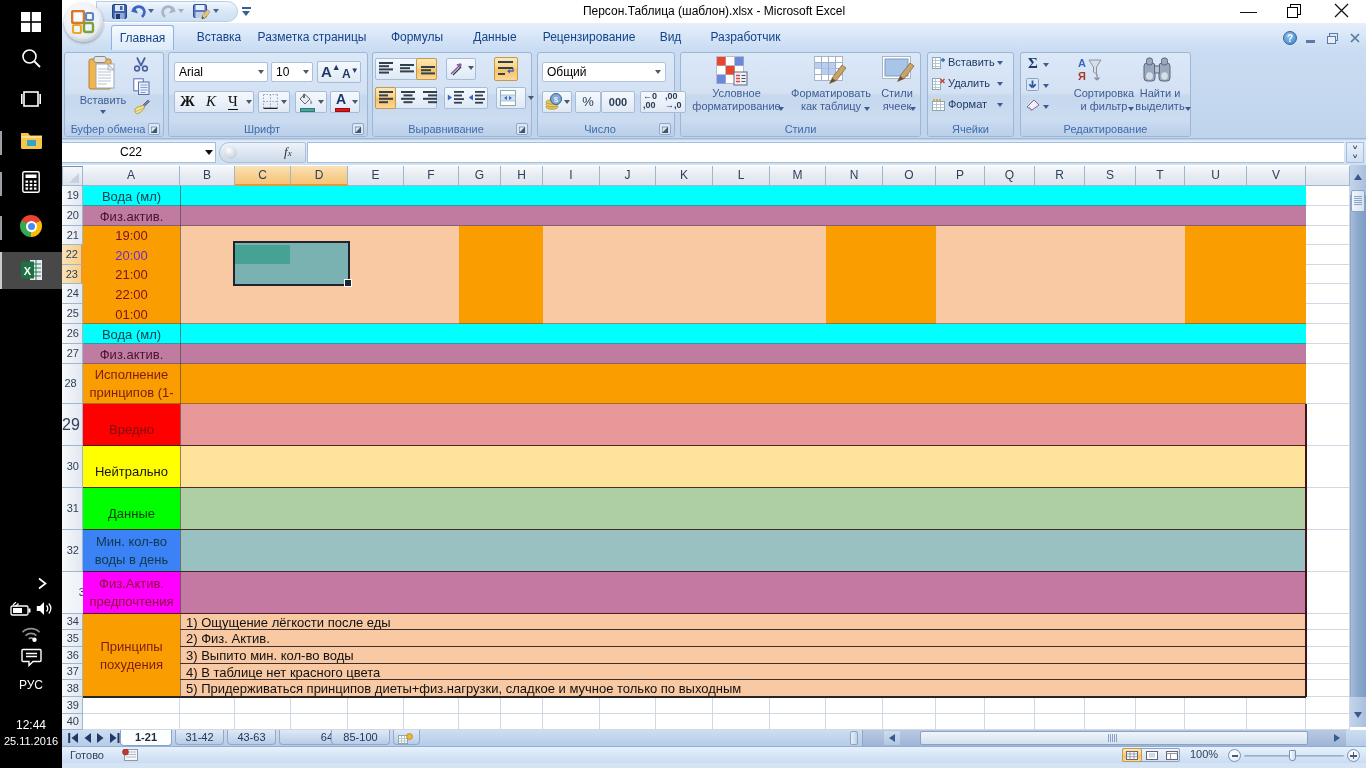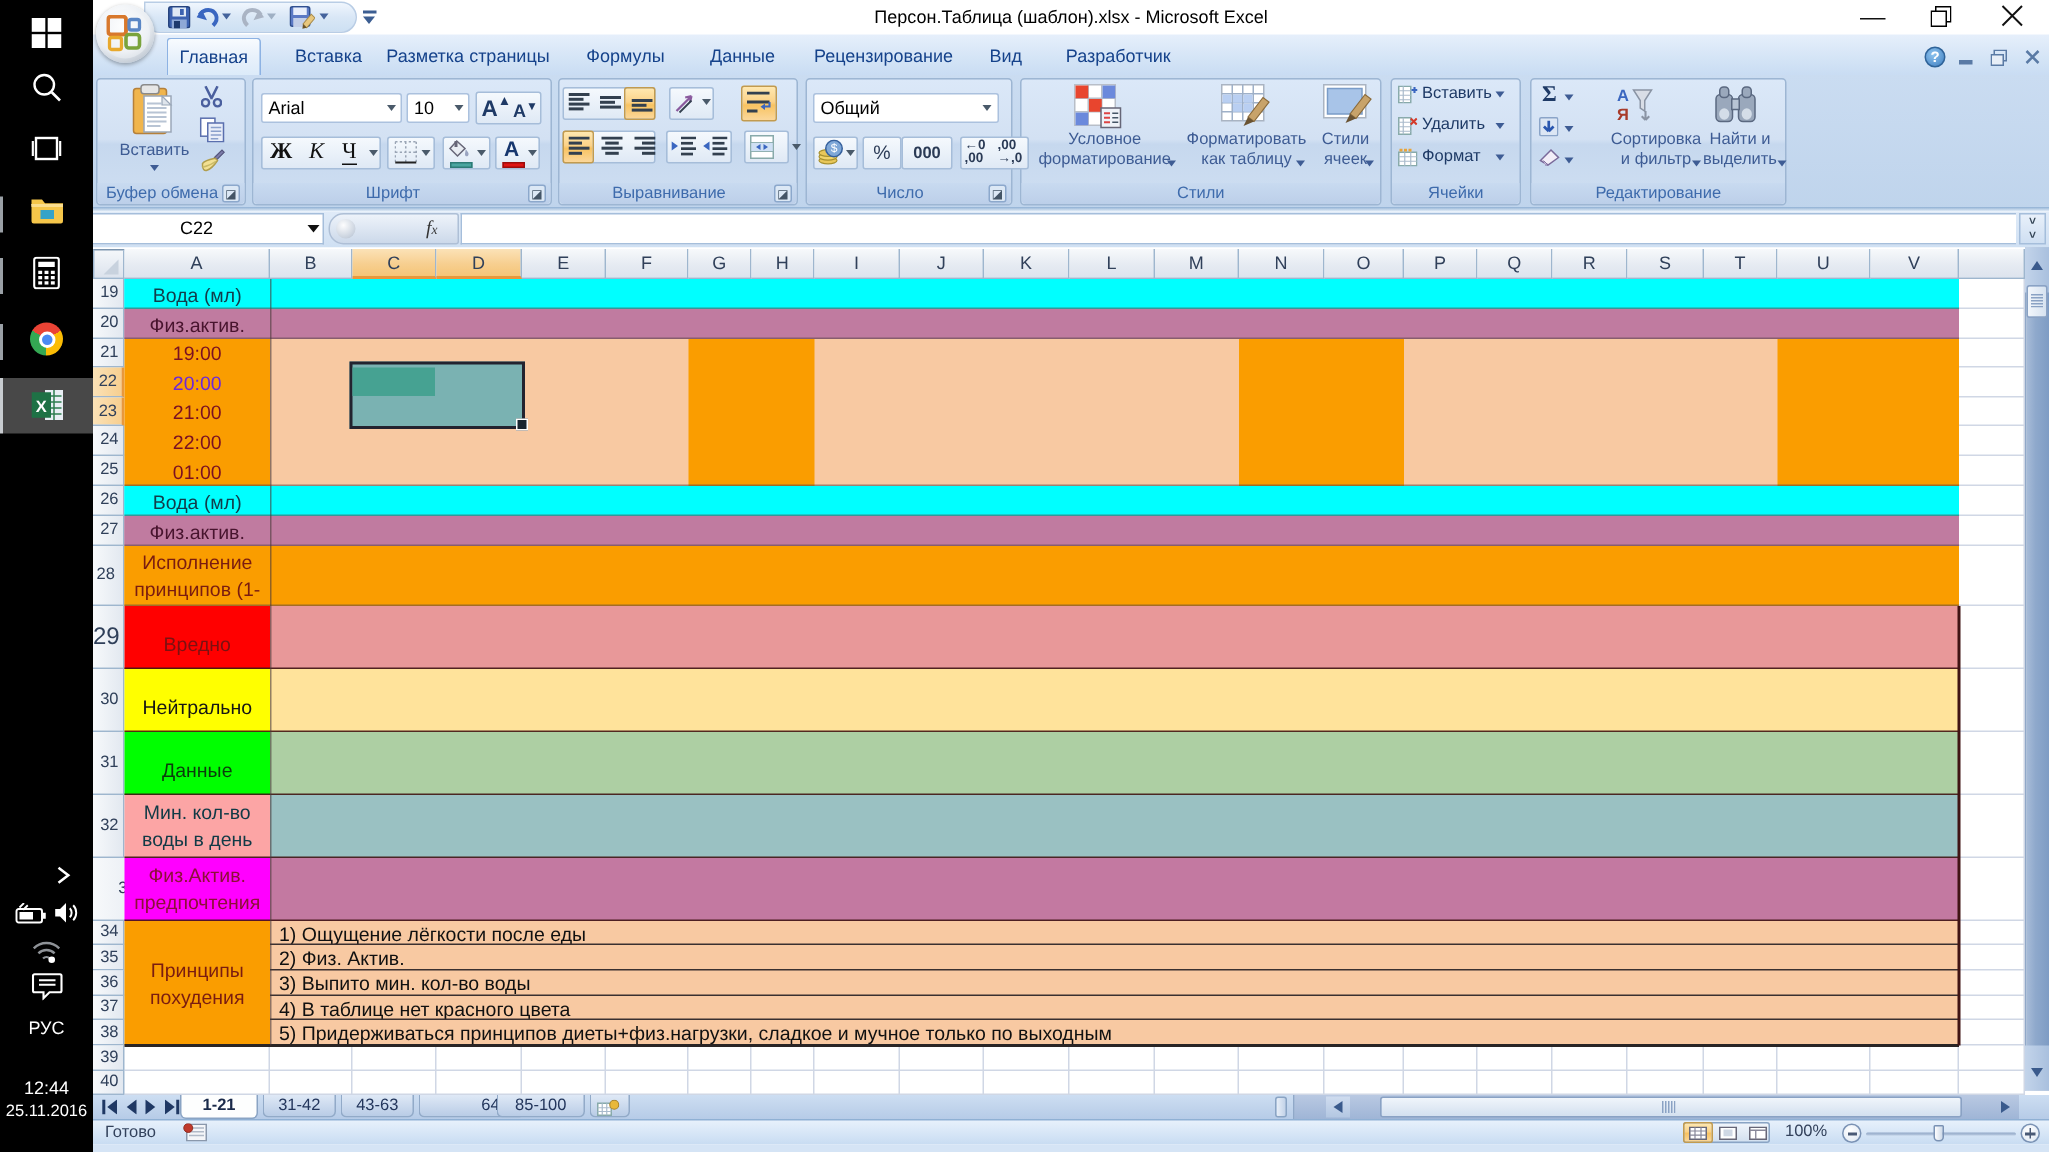--- a/index.html
+++ b/index.html
@@ -489,21 +489,21 @@
 <div style="position:absolute;left:83px;top:344px;width:97px;height:20px;background:#c07ba0;display:flex;align-items:center;justify-content:center;text-align:center;color:#48142e;font-size:13px;line-height:normal;">Физ.актив.</div>
 <div class="ab" style="left:83px;top:364px;width:1223px;height:40px;background:#fa9d00"></div>
 <div style="position:absolute;left:83px;top:364px;width:97px;height:40px;background:#fa9d00;display:flex;align-items:center;justify-content:center;text-align:center;color:#7a1c10;font-size:13px;line-height:18px;">Исполнение<br>принципов (1-</div>
 <div class="ab" style="left:180px;top:404px;width:1126px;height:42px;background:#e89899"></div>
 <div style="position:absolute;left:83px;top:404px;width:97px;height:42px;background:#ff0000;display:flex;align-items:center;justify-content:center;text-align:center;color:#7b1111;font-size:13px;line-height:normal;padding-top:8px;">Вредно</div>
 <div class="ab" style="left:180px;top:446px;width:1126px;height:42px;background:#ffe39b"></div>
 <div style="position:absolute;left:83px;top:446px;width:97px;height:42px;background:#ffff00;display:flex;align-items:center;justify-content:center;text-align:center;color:#151515;font-size:13px;line-height:normal;padding-top:8px;">Нейтрально</div>
 <div class="ab" style="left:180px;top:488px;width:1126px;height:42px;background:#adcfa3"></div>
 <div style="position:absolute;left:83px;top:488px;width:97px;height:42px;background:#00ff00;display:flex;align-items:center;justify-content:center;text-align:center;color:#0c3c0c;font-size:13px;line-height:normal;padding-top:8px;">Данные</div>
 <div class="ab" style="left:180px;top:530px;width:1126px;height:42px;background:#9ac1c2"></div>
-<div style="position:absolute;left:83px;top:530px;width:97px;height:42px;background:#fca5a5;display:flex;align-items:center;justify-content:center;text-align:center;color:#103a46;font-size:13px;line-height:18px;">Мин. кол-во<br>воды в день</div>
+<div style="position:absolute;left:83px;top:530px;width:97px;height:42px;background:#3b82f6;display:flex;align-items:center;justify-content:center;text-align:center;color:#103a46;font-size:13px;line-height:18px;">Мин. кол-во<br>воды в день</div>
 <div class="ab" style="left:180px;top:572px;width:1126px;height:42px;background:#c379a1"></div>
 <div style="position:absolute;left:83px;top:572px;width:97px;height:42px;background:#ff00ff;display:flex;align-items:center;justify-content:center;text-align:center;color:#8c1038;font-size:13px;line-height:18px;">Физ.Актив.<br>предпочтения</div>
 <div class="ab" style="left:180px;top:614px;width:1126px;height:83px;background:#f8c9a2"></div>
 <div class="ab" style="left:83px;top:614px;width:97px;height:83px;background:#fa9d00"></div>
 <div style="position:absolute;left:83px;top:614px;width:97px;height:83px;display:flex;align-items:center;justify-content:center;text-align:center;color:#7a1c10;font-size:13px;line-height:18px">Принципы<br>похудения</div>
 <div style="position:absolute;left:186px;top:614px;width:1100px;height:16px;display:flex;align-items:center;color:#101010;font-size:13px;white-space:nowrap">1) Ощущение лёгкости после еды</div>
 <div style="position:absolute;left:186px;top:630px;width:1100px;height:17px;display:flex;align-items:center;color:#101010;font-size:13px;white-space:nowrap">2) Физ. Актив.</div>
 <div style="position:absolute;left:186px;top:647px;width:1100px;height:17px;display:flex;align-items:center;color:#101010;font-size:13px;white-space:nowrap">3) Выпито мин. кол-во воды</div>
 <div style="position:absolute;left:186px;top:664px;width:1100px;height:16px;display:flex;align-items:center;color:#101010;font-size:13px;white-space:nowrap">4) В таблице нет красного цвета</div>
 <div style="position:absolute;left:186px;top:680px;width:1100px;height:17px;display:flex;align-items:center;color:#101010;font-size:13px;white-space:nowrap">5) Придерживаться принципов диеты+физ.нагрузки, сладкое и мучное только по выходным</div>

